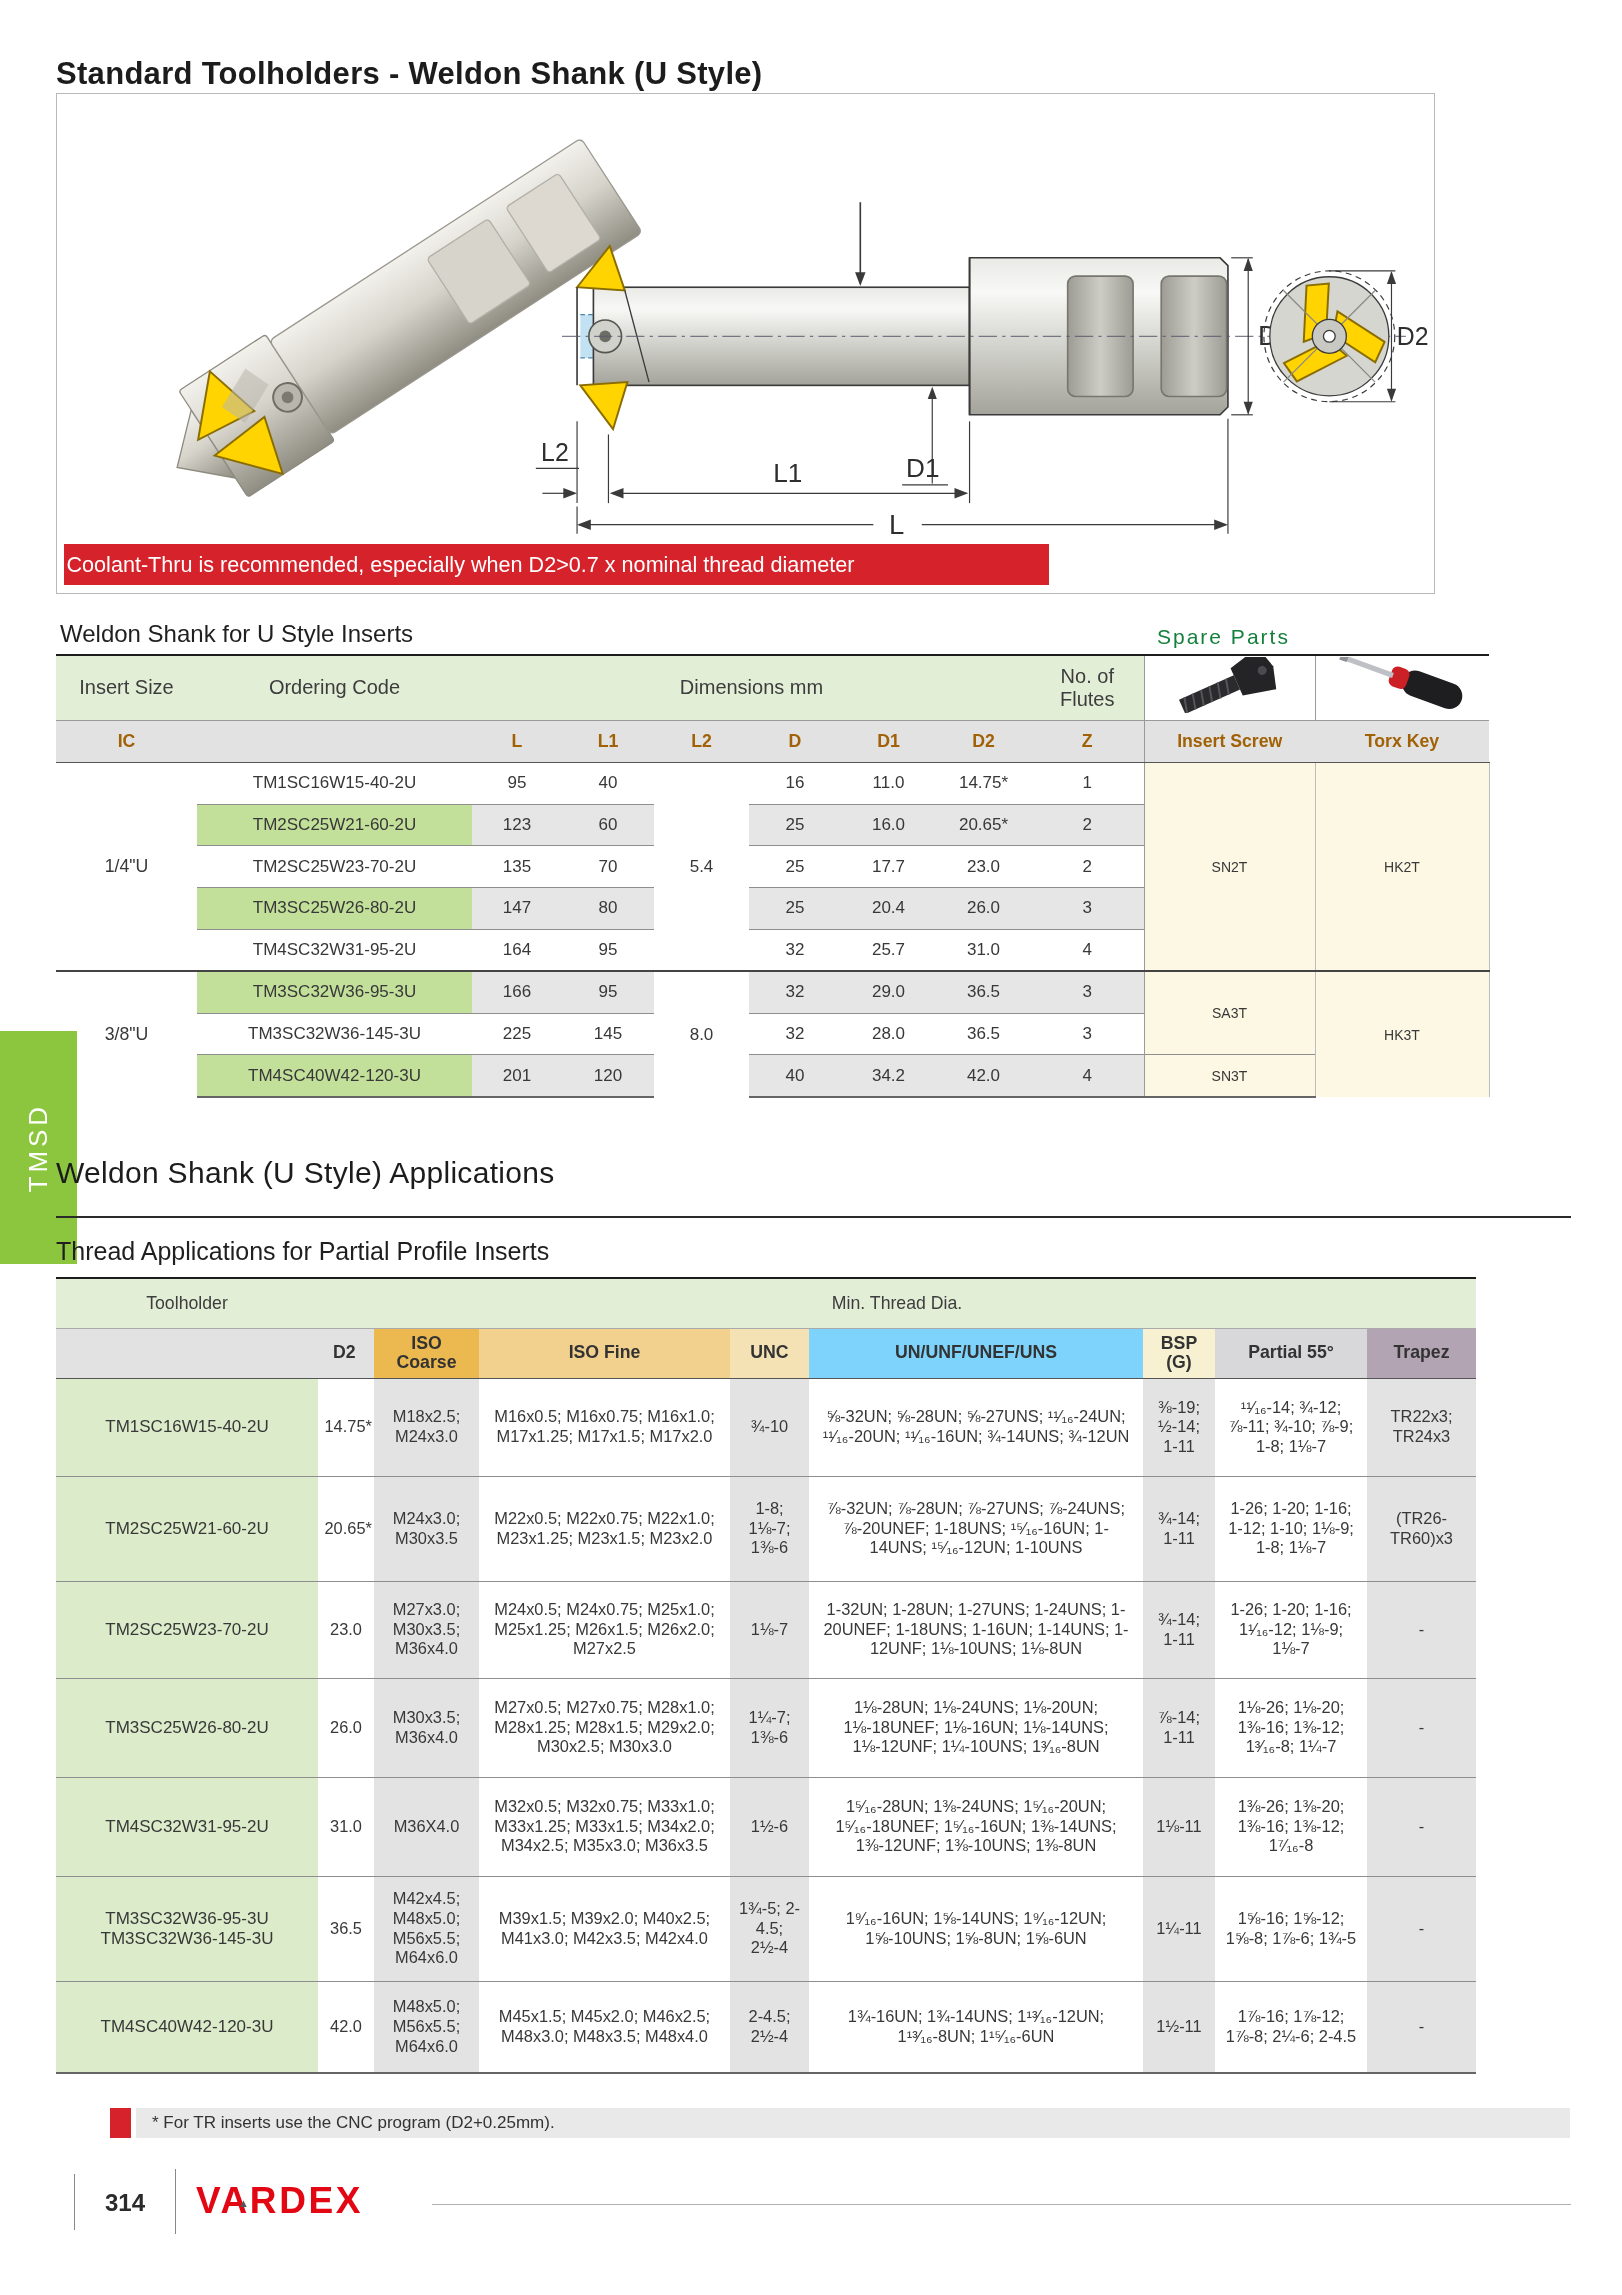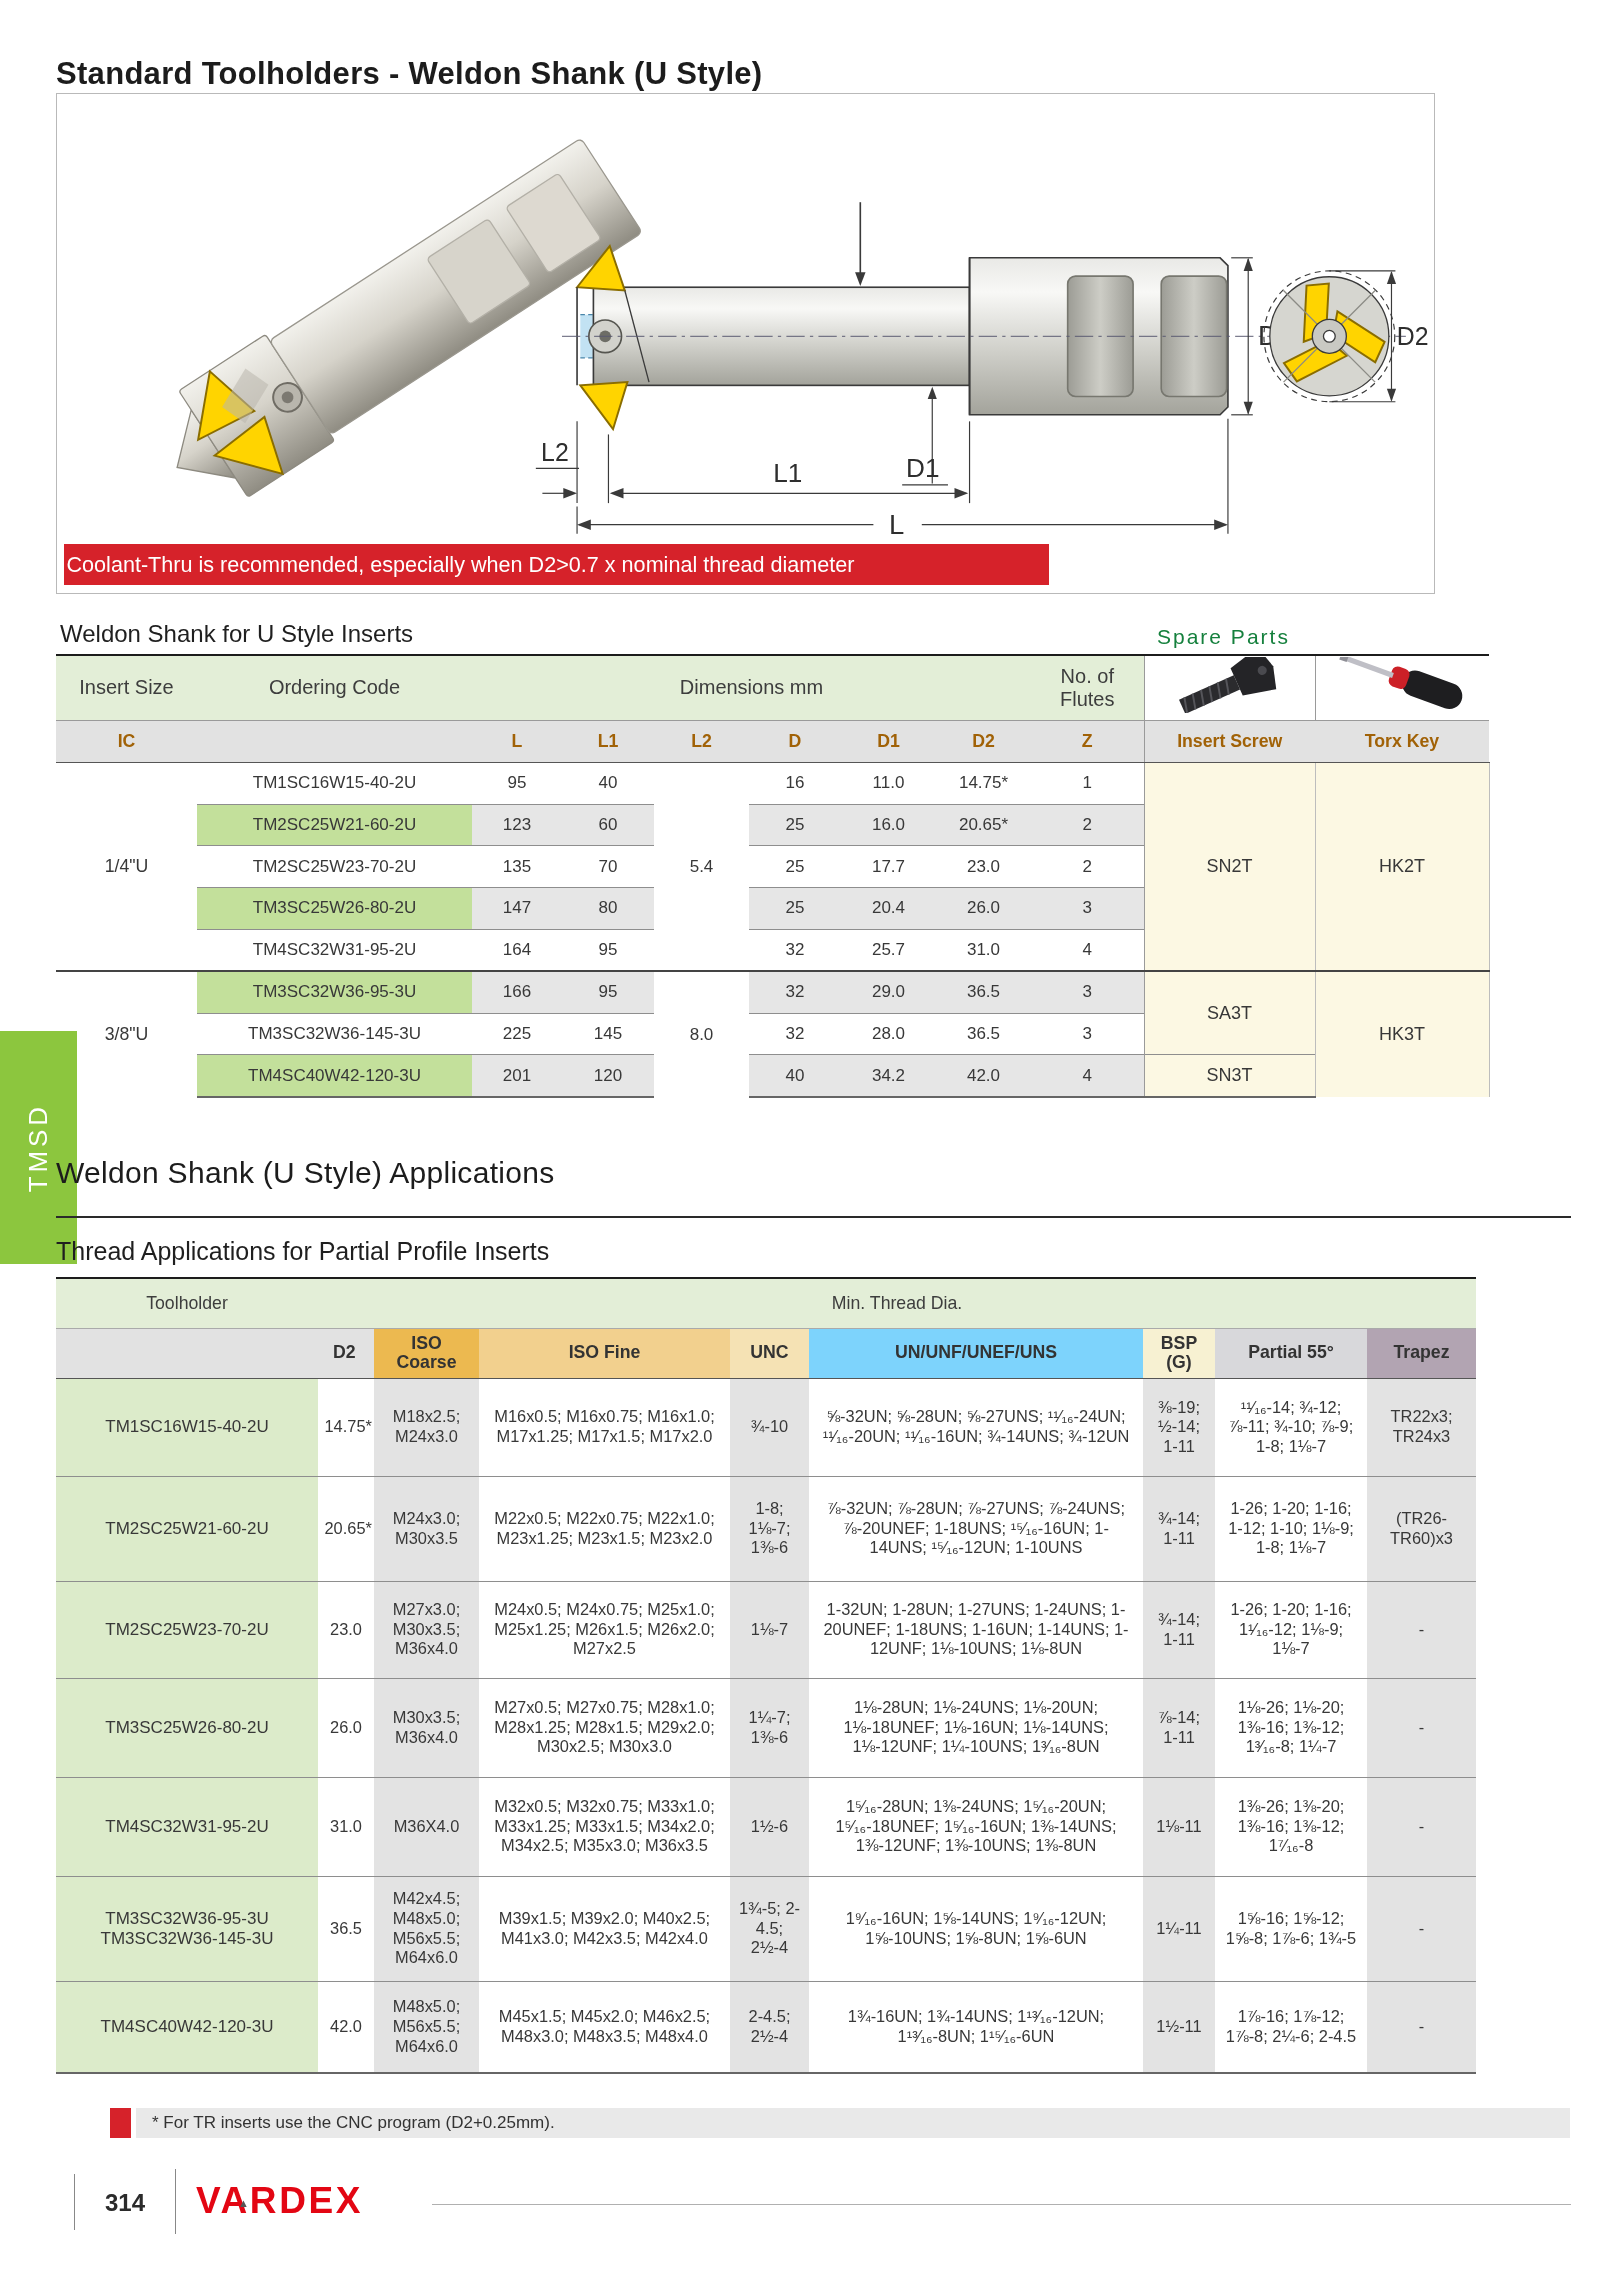--- a/index.html
+++ b/index.html
@@ -36,21 +36,21 @@
   .t1 tr.r td{border-top:0.7px solid #8e8e8e;height:38px;}
   .t1 tr.grp td{border-top:2px solid #444;}
   .t1 tr.last td{border-bottom:2px solid #666;}
   .t1 td.ic{background:#fff;font-size:17.7px;}
   .t1 td.l2c{background:#fff;}
   .t1 tr.odd td.num,.t1 tr.odd td.code{background:#fff;}
   .t1 tr.even td.num{background:#e6e6e6;}
   .t1 td.cl{background:#dcebca;}
   .t1 td.cd{background:#c3e09b;}
   .t1 td.z{border-right:0.7px solid #9a9a9a;}
-  .t1 td.sp{background:#fcf8e3;border-right:0.7px solid #bdbdbd;font-size:18px;}
+  .t1 td.sp{background:#fcf8e3;border-right:0.7px solid #bdbdbd;font-size:14px;}
 
   
   .t2{position:absolute;left:56px;top:1277px;width:1420px;}
   .t2 td{text-align:center;vertical-align:middle;font-size:16.4px;line-height:19.6px;color:#383838;padding:3.9px 6.5px;}
   .t2 tr.hA td{background:#e3eed7;border-top:2.6px solid #1c1c1c;border-bottom:0.7px solid #aaa;height:41px;font-size:17.7px;color:#3d3d3d;font-weight:normal;}
   .t2 tr.hB td{border-bottom:1.3px solid #555;height:41px;font-weight:bold;font-size:17.7px;color:#333;}
   .t2 td.c-d2{background:#e2e2e2;text-align:right;padding-right:18.3px;}
   .t2 td.c-coarse{background:#ecb950;}
   .t2 td.c-fine{background:#f2d08e;}
   .t2 td.c-unc{background:#f5e2b4;}

